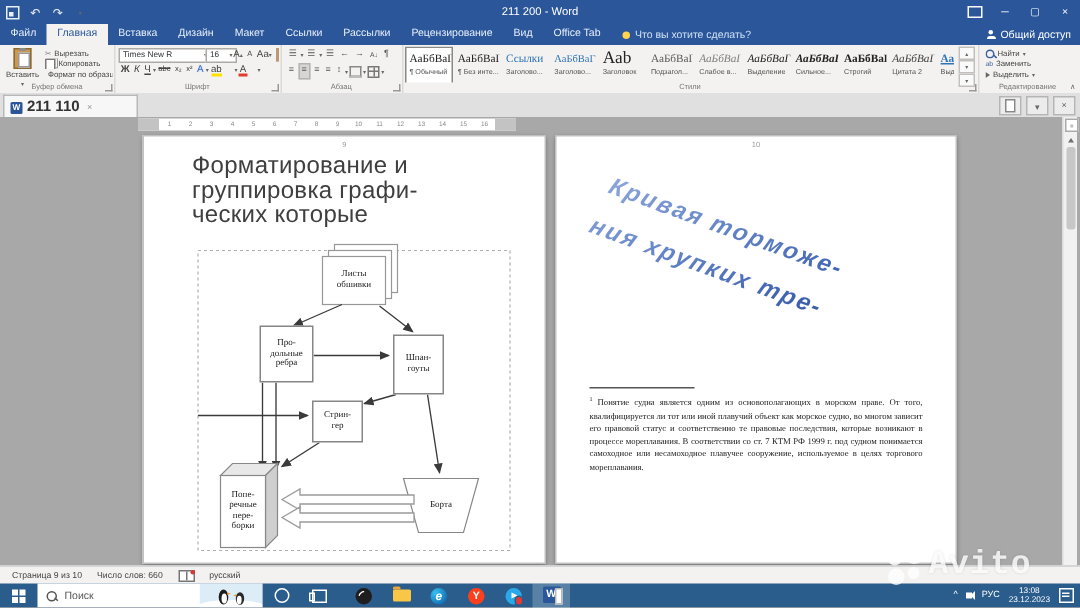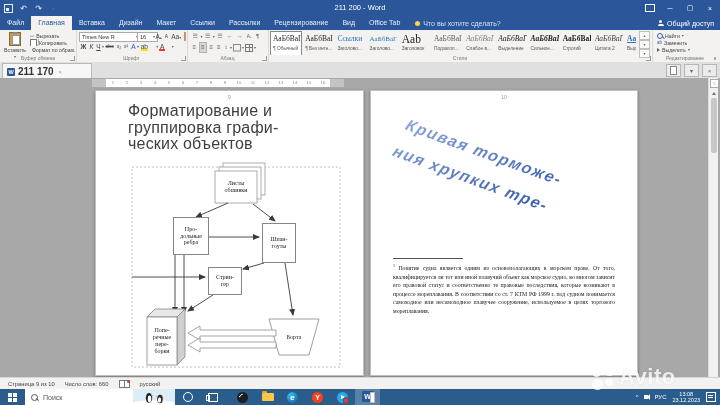--- a/index.html
+++ b/index.html
@@ -129,21 +129,21 @@
   #sb-thumb{position:absolute;left:1.5px;top:13px;width:6px;height:55px;background:#c7c7c7;border-radius:2px;}
   .ruler-toggle{width:7px;height:7px;margin:1px;background:#fff;border:0.5px solid #aaa;font-size:4px;color:#888;text-align:center;line-height:7px;}
 
   
   #statusbar{left:0;top:377px;width:720px;height:12px;background:#f3f2f1;border-top:1px solid #d6d6d6;display:flex;align-items:center;gap:10px;padding-left:8px;font-size:5.8px;color:#444;}
   .book-ic{width:9px;height:6px;background:#fff;border:0.8px solid #777;position:relative;}
   .book-ic::before{content:'';position:absolute;left:4px;top:0;width:0.8px;height:6px;background:#777;}
   .book-ic::after{content:'';position:absolute;right:-1.5px;top:-1.5px;width:3px;height:3px;border-radius:50%;background:#d23b33;}
 
   
-  #watermark{left:592px;top:361px;width:128px;height:31px;z-index:30;pointer-events:none;display:flex;align-items:center;}
+  #watermark{left:592px;top:361px;width:128px;height:31px;z-index:30;pointer-events:none;display:flex;align-items:center;font-family:Liberation Mono, monospace;}
   #wm-dots{position:relative;width:27px;height:28px;opacity:.8;}
   .wm-dot{position:absolute;border-radius:50%;background:#fff;}
   #wm-text{font-size:22px;font-weight:bold;color:rgba(255,255,255,.82);text-shadow:0 0 2px rgba(0,0,0,.12);letter-spacing:0.5px;}
 
   
   #taskbar{left:0;top:389px;width:720px;height:16px;background:#2b5d8c;z-index:20;display:flex;align-items:center;}
   #start{width:25px;height:16px;display:flex;align-items:center;justify-content:center;}
   .winlogo{display:grid;grid-template-columns:4px 4px;grid-template-rows:4px 4px;gap:1px;}
   .winlogo i{background:#fff;}
   #tb-search{width:150px;height:16px;background:#fff;display:flex;align-items:center;position:relative;overflow:hidden;}
@@ -393,21 +393,21 @@
           </div>
       </div>
       <div class="glabel">Редактирование</div>
     </div>
     <div id="ribbon-collapse">∧</div>
   </div>
 
   <div id="otbar" class="abs">
     <div id="doctab">
       <span class="wmini">W</span>
-      <span class="dt-label">211 170</span>
+      <span class="dt-label">211 110</span>
       <span class="dt-close">×</span>
     </div>
     <div id="otb-btns">
       <div class="otb">
           <span class="newdoc-ic"></span>
         </div>
       <div class="otb">▾</div>
       <div class="otb">×</div>
     </div>
   </div>
@@ -432,21 +432,21 @@
           <span class="rnum">12</span>
           <span class="rnum">13</span>
           <span class="rnum">14</span>
           <span class="rnum">15</span>
           <span class="rnum">16</span>
         </div>
     </div>
 
     <div class="page" id="page-left">
       <div class="pagenum">9</div>
-      <div id="doc-title"><span>Форматирование и группировка графи-</span><br><span>ческих объектов</span></div>
+      <div id="doc-title"><span>Форматирование и группировка графи-</span><br><span>ческих которые</span></div>
 
       <svg id="diagram-svg" width="267" height="284" viewBox="0 0 267 284">
         <defs>
           <marker id="ah" markerWidth="7" markerHeight="6" refX="6" refY="3" orient="auto" markerUnits="userSpaceOnUse">
             <path d="M0,0 L7,3 L0,6 Z" fill="#3a3a3a"></path>
           </marker>
         </defs>
         <rect x="36" y="76" width="208" height="200" fill="none" stroke="#b0b0b0" stroke-width="0.8" stroke-dasharray="2,2"></rect>
 
         <g>

